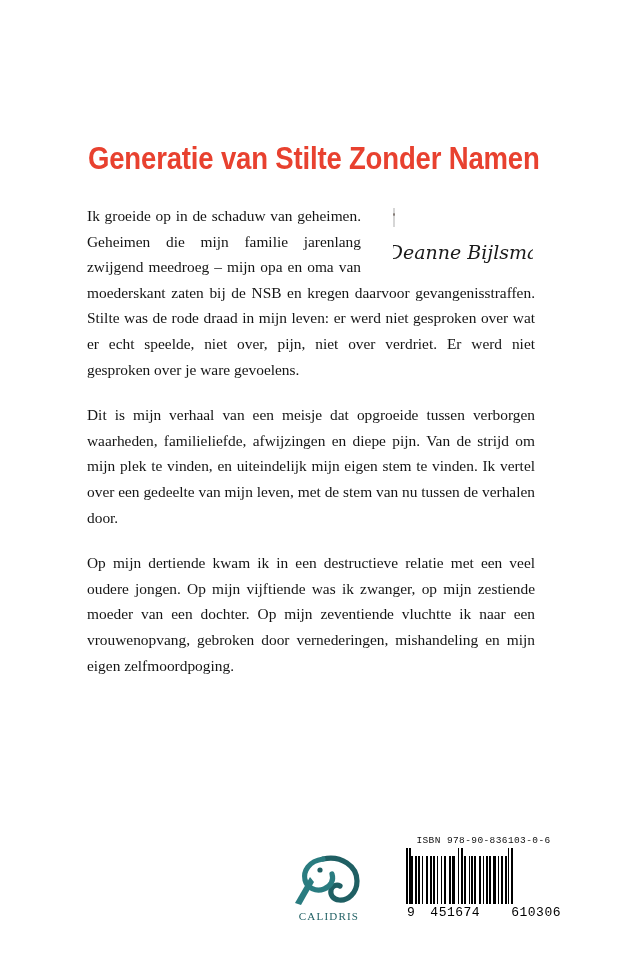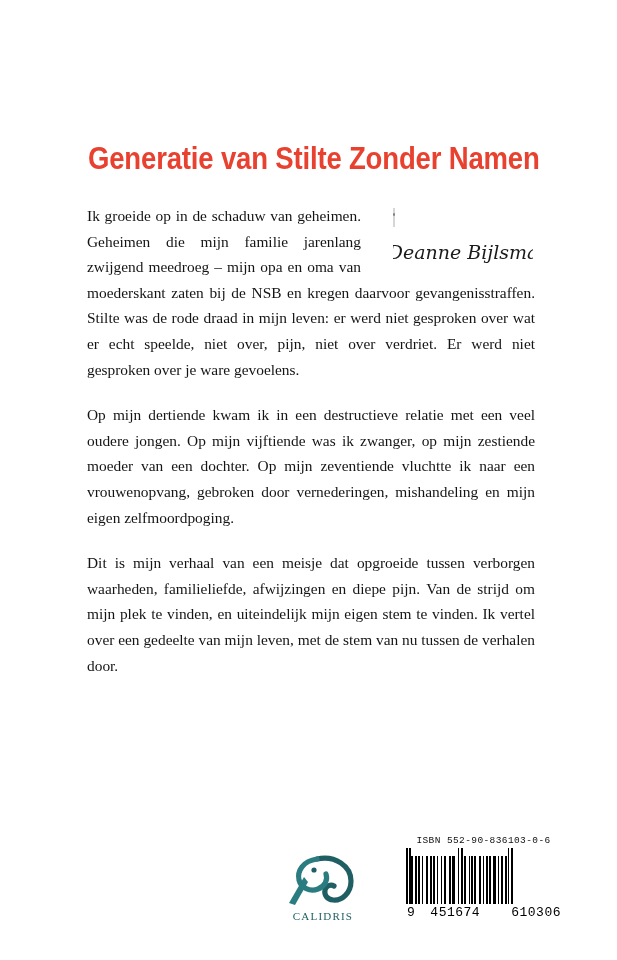--- a/index.html
+++ b/index.html
@@ -230,21 +230,21 @@
   
   .footer {
     position: absolute;
     left: 0;
     right: 0;
     bottom: 38px;
     height: 100px;
   }
   .publisher-logo {
     position: absolute;
-    left: 284px;
+    left: 290px;
     bottom: 0;
     width: 78px;
     text-align: center;
   }
   .publisher-logo svg { display: block; margin: 0 auto; }
   .logo-word {
     font-family: "Liberation Serif", serif;
     font-size: 11px;
     letter-spacing: 1.2px;
     color: #1f5f63;
@@ -320,42 +320,42 @@
         </span>
         <span class="signature">
           <svg width="140" height="42" viewBox="0 0 140 42" aria-hidden="true">
             <text class="sig-text" x="70" y="28" text-anchor="middle">Deanne Bijlsma</text>
           </svg>
         </span>
       </span>
       <span>Ik groeide op in de schaduw van geheimen. Geheimen die mijn familie jarenlang zwijgend meedroeg – mijn opa en oma van moederskant zaten bij de NSB en kregen daarvoor gevangenisstraffen. Stilte was de rode draad in mijn leven: er werd niet gesproken over wat er echt speelde, niet over, pijn, niet over verdriet. Er werd niet gesproken over je ware gevoelens.</span>
     </p>
 
+    <p class="para">Dit is mijn verhaal van een meisje dat opgroeide tussen verborgen waarheden, familieliefde, afwijzingen en diepe pijn. Van de strijd om mijn plek te vinden, en uiteindelijk mijn eigen stem te vinden. Ik vertel over een gedeelte van mijn leven, met de stem van nu tussen de verhalen door.</p>
+
     <p class="para">Op mijn dertiende kwam ik in een destructieve relatie met een veel oudere jongen. Op mijn vijftiende was ik zwanger, op mijn zestiende moeder van een dochter. Op mijn zeventiende vluchtte ik naar een vrouwenopvang, gebroken door vernederingen, mishandeling en mijn eigen zelfmoordpoging.</p>
-
-    <p class="para">Dit is mijn verhaal van een meisje dat opgroeide tussen verborgen waarheden, familieliefde, afwijzingen en diepe pijn. Van de strijd om mijn plek te vinden, en uiteindelijk mijn eigen stem te vinden. Ik vertel over een gedeelte van mijn leven, met de stem van nu tussen de verhalen door.</p>
   </div>
 
   <div class="footer">
 
     <div class="publisher-logo">
       <svg width="72" height="58" viewBox="0 0 72 58">
 
         <path d="M30 6 C48 2 64 13 64 28 C64 40 55 48 46 47 C40 46.5 37 42 38 37 C39 32.5 44 31 47 33" fill="none" stroke="#1f5f63" stroke-width="5.2" stroke-linecap="round"></path>
         <path d="M30 6 C16 8 10 18 12 27 C14 35 23 39 31 36 C38 33.4 41 27 39 21" fill="none" stroke="#2a7c80" stroke-width="5.2" stroke-linecap="round"></path>
 
         <circle cx="27" cy="17" r="2.6" fill="#1f5f63"></circle>
 
         <path d="M17 24 L2 50 L8 52 L21 29 Z" fill="#2a7c80"></path>
       </svg>
       <div class="logo-word">CALIDRIS</div>
     </div>
 
     <div class="barcode-box">
-      <div class="isbn-line">ISBN 552-90-836103-0-6</div>
+      <div class="isbn-line">ISBN 978-90-836103-0-6</div>
       <div class="bars-row" id="bars">
           <span class="bar" style="width: 1.6px;"></span>
           <span class="gap" style="width: 1.6px;"></span>
           <span class="bar" style="width: 1.6px;"></span>
           <span class="bar short" style="width: 2.6px;"></span>
           <span class="gap" style="width: 1.2px;"></span>
           <span class="bar short" style="width: 2.2px;"></span>
           <span class="gap" style="width: 1.6px;"></span>
           <span class="bar short" style="width: 1.2px;"></span>
           <span class="gap" style="width: 2.2px;"></span>

